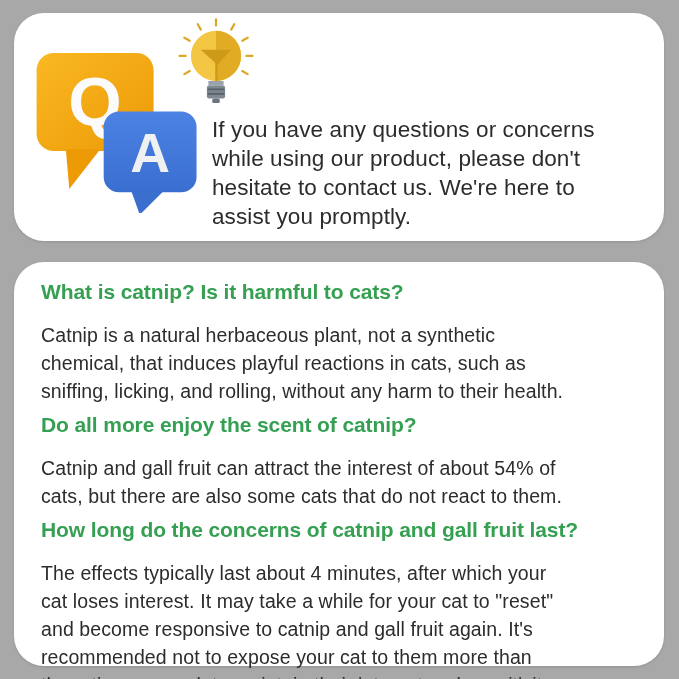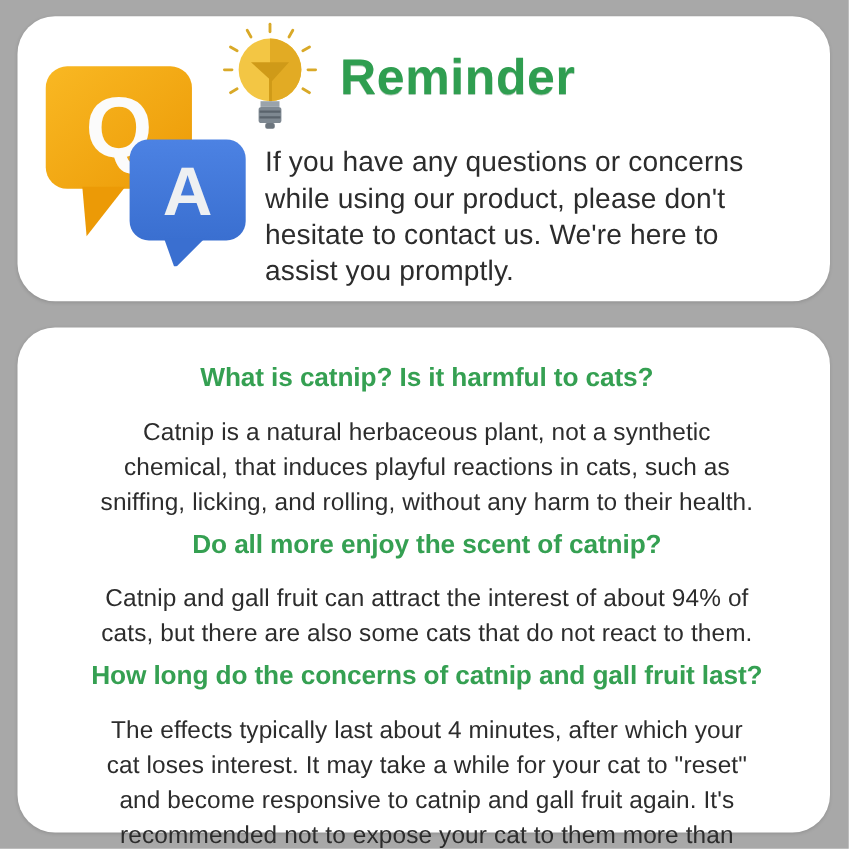--- a/index.html
+++ b/index.html
@@ -10,21 +10,21 @@
     position:relative;
     overflow:hidden;
   }
   .canvas{position:absolute;inset:0;}
   .card{
     position:absolute;left:14px;width:650px;
     background:#ffffff;border-radius:30px;
     box-shadow:0 1px 3px rgba(0,0,0,.12);
   }
   .card-top{top:13px;height:228px;}
-  .card-bottom{top:262px;height:404px;padding:28px 22px 0 27px;box-sizing:border-box;text-align:center;}
+  .card-bottom{top:262px;height:404px;padding:17px 22px 0 27px;box-sizing:border-box;}
 
   
   .qa-icon{position:absolute;left:14px;top:28px;width:172px;height:172px;}
   .bulb-icon{position:absolute;left:164px;top:4px;width:76px;height:96px;}
   .reminder-title{
     position:absolute;left:258px;top:27px;margin:0;
     font-size:40px;font-weight:bold;letter-spacing:.5px;
     color:#2f9e50;
     text-shadow:0 1px 0 rgba(21,96,44,.35);
   }
@@ -97,37 +97,36 @@
       <rect x="49" y="58" width="3" height="25" fill="#cf9a18"></rect>
       <g>
         <rect x="40" y="83" width="20" height="6" fill="#9aa3ab"></rect>
         <rect x="38" y="89" width="24" height="17" rx="3" fill="#7e8891"></rect>
         <line x1="39" y1="94" x2="61" y2="94" stroke="#5a636c" stroke-width="2.5"></line>
         <line x1="39" y1="100" x2="61" y2="100" stroke="#5a636c" stroke-width="2.5"></line>
         <rect x="45" y="106" width="10" height="6" rx="2" fill="#6c757e"></rect>
       </g>
     </svg>
 
-    <h1 class="reminder-title">Reminder</h1>
 
     <p class="reminder-body">If you have any questions or concerns
 while using our product, please don't
 hesitate to contact us. We're here to
 assist you promptly.</p>
   </section>
 
   <section class="card card-bottom">
 
     <h2 class="faq-question">What is catnip? Is it harmful to cats?</h2>
     <p class="faq-answer">Catnip is a natural herbaceous plant, not a synthetic
 chemical, that induces playful reactions in cats, such as
 sniffing, licking, and rolling, without any harm to their health.</p>
 
     <h2 class="faq-question">Do all more enjoy the scent of catnip?</h2>
-    <p class="faq-answer">Catnip and gall fruit can attract the interest of about 94% of
+    <p class="faq-answer">Catnip and gall fruit can attract the interest of about 54% of
 cats, but there are also some cats that do not react to them.</p>
 
     <h2 class="faq-question gap-top">How long do the concerns of catnip and gall fruit last?</h2>
     <p class="faq-answer">The effects typically last about 4 minutes, after which your
 cat loses interest. It may take a while for your cat to "reset"
 and become responsive to catnip and gall fruit again. It's
 recommended not to expose your cat to them more than
 three times a week to maintain their interest and sensitivity.</p>
   </section>
 

